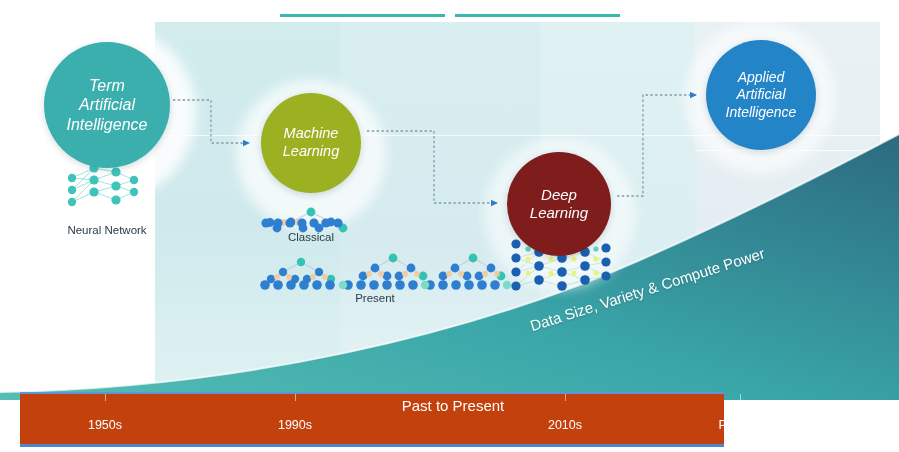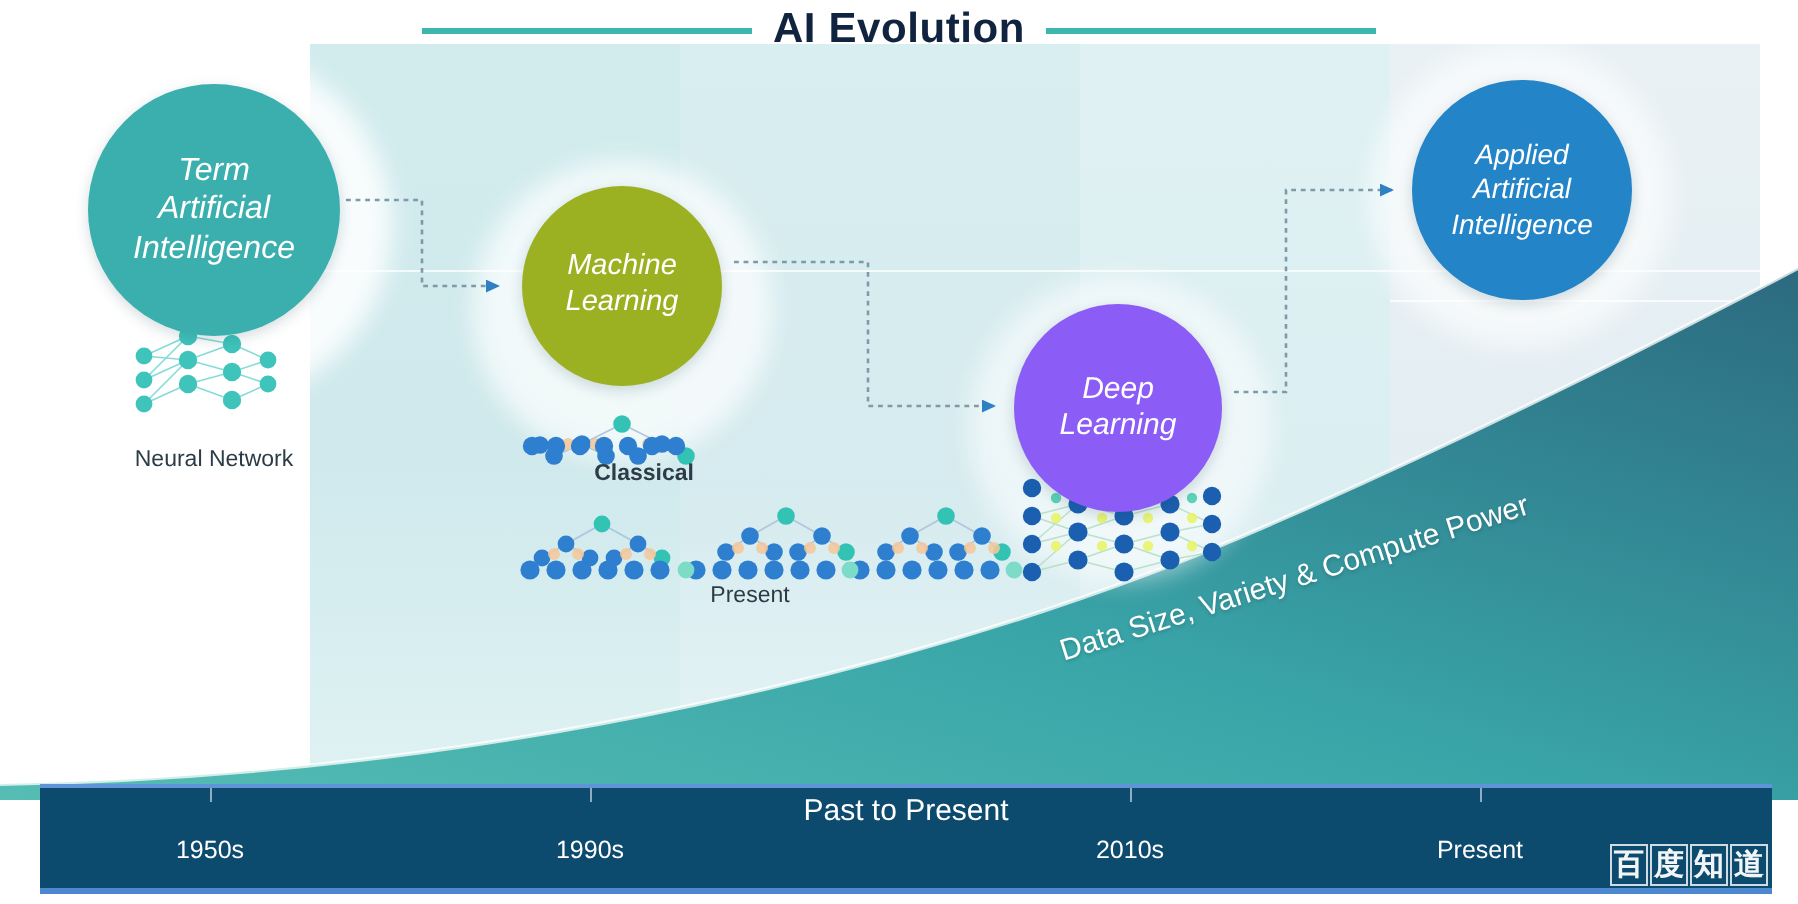--- a/index.html
+++ b/index.html
@@ -46,28 +46,28 @@
     text-align:center;color:#ffffff;line-height:1.22;box-shadow:0 2px 7px rgba(20,60,80,.18);font-style:italic;}
   .node span{display:block;padding:0 6px;}
   .node-term{left:44px;top:42px;width:126px;height:126px;background:#3aafae;font-size:16px;}
   .node-ml{left:261px;top:93px;width:100px;height:100px;background:#9cb121;font-size:14.5px;}
   .node-dl{left:507px;top:152px;width:104px;height:104px;background:#17468c;font-size:15px;}
   .node-aai{left:706px;top:40px;width:110px;height:110px;background:#2484c8;font-size:14px;}
 
   
   .cap{position:absolute;color:#2b3c46;font-size:11.5px;text-align:center;white-space:nowrap;}
   .cap-nn{left:47px;top:224px;width:120px;}
-  .cap-cls{left:272px;top:231px;width:100px;font-weight:bold;}
+  .cap-cls{left:261px;top:231px;width:100px;}
   .cap-mod{left:320px;top:292px;width:110px;}
 
   
   .layer{position:absolute;left:0;top:0;width:899px;height:452px;pointer-events:none;}
 
   
-  .footer{position:absolute;left:20px;top:392px;width:866px;height:50px;background:#0c4a6e;
+  .footer{position:absolute;left:20px;top:392px;width:704px;height:50px;background:#c2410c;
     border-top:2px solid #5f95d8;border-bottom:3px solid #4c87cf;}
   .footer-title{position:absolute;left:0;top:3px;width:866px;text-align:center;color:#ffffff;font-size:15px;}
   .tick{position:absolute;top:0;width:1px;height:7px;background:rgba(255,255,255,.55);}
   .tl{position:absolute;top:24px;color:#ffffff;font-size:12.5px;text-align:center;white-space:nowrap;}
 
   .watermark{position:absolute;left:805px;top:422px;display:flex;gap:1px;}
   .watermark i{font-style:normal;color:#ffffff;font-size:15px;font-weight:bold;line-height:19px;
     border:1px solid rgba(255,255,255,.85);padding:0 1px;opacity:.95;}
 </style>
 </head>
@@ -313,31 +313,30 @@
         <circle cx="528" cy="249" r="2.6"></circle>
           <circle cx="551" cy="249" r="2.6"></circle>
         <circle cx="574" cy="249" r="2.6"></circle>
           <circle cx="596" cy="249" r="2.6"></circle>
       </g>
     </g>
   </svg>
 
   <div class="title-wrap">
     <div class="title-rule tr-l"></div>
-    <div class="title-text">AI Evolution</div>
     <div class="title-rule tr-r"></div>
   </div>
 
   <div class="node node-term" style="background: rgb(58, 175, 174);">
     <span>Term<br>Artificial<br>Intelligence</span>
   </div>
   <div class="node node-ml" style="background: rgb(156, 177, 33);">
     <span>Machine<br>Learning</span>
   </div>
-  <div class="node node-dl" style="background: #8b5cf6;">
+  <div class="node node-dl" style="background: #7f1d1d;">
     <span>Deep<br>Learning</span>
   </div>
   <div class="node node-aai" style="background: rgb(36, 132, 200);">
     <span>Applied<br>Artificial<br>Intelligence</span>
   </div>
 
   <div class="cap cap-nn">Neural Network</div>
   <div class="cap cap-cls">Classical</div>
   <div class="cap cap-mod">Present</div>
 

